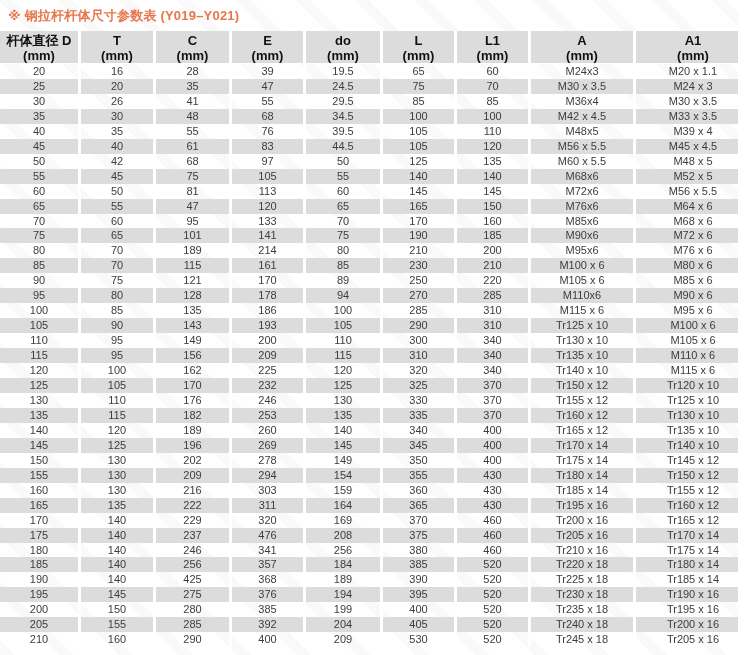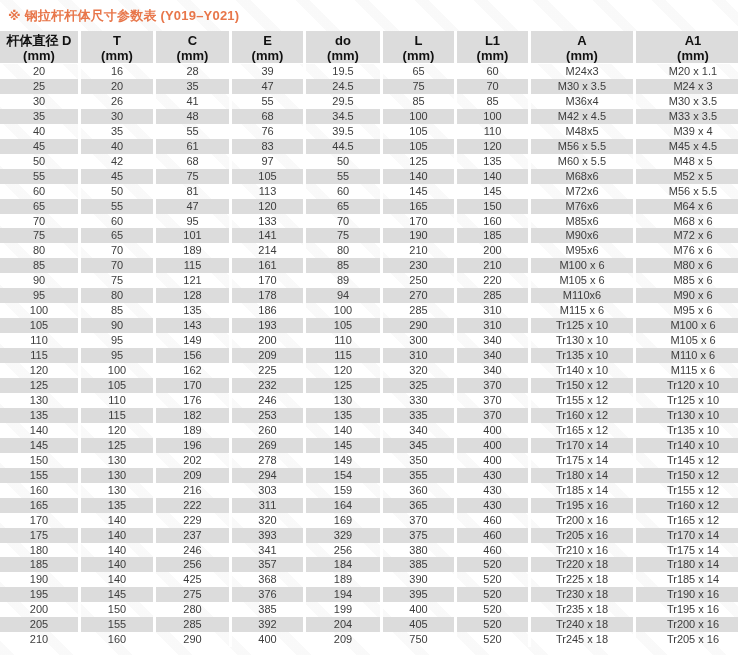--- a/index.html
+++ b/index.html
@@ -470,22 +470,22 @@
             <td>169</td>
             <td>370</td>
             <td>460</td>
             <td>Tr200 x 16</td>
             <td>Tr165 x 12</td>
           </tr>
           <tr class="alt">
             <td>175</td>
             <td>140</td>
             <td>237</td>
-            <td>393</td>
-            <td>329</td>
+            <td>476</td>
+            <td>208</td>
             <td>375</td>
             <td>460</td>
             <td>Tr205 x 16</td>
             <td>Tr170 x 14</td>
           </tr>
           <tr>
             <td>180</td>
             <td>140</td>
             <td>246</td>
             <td>341</td>
@@ -549,21 +549,21 @@
             <td>520</td>
             <td>Tr240 x 18</td>
             <td>Tr200 x 16</td>
           </tr>
           <tr>
             <td>210</td>
             <td>160</td>
             <td>290</td>
             <td>400</td>
             <td>209</td>
-            <td>750</td>
+            <td>530</td>
             <td>520</td>
             <td>Tr245 x 18</td>
             <td>Tr205 x 16</td>
           </tr>
         </tbody>
     </table>
   </div>
 </div>
 
 </body></html>

